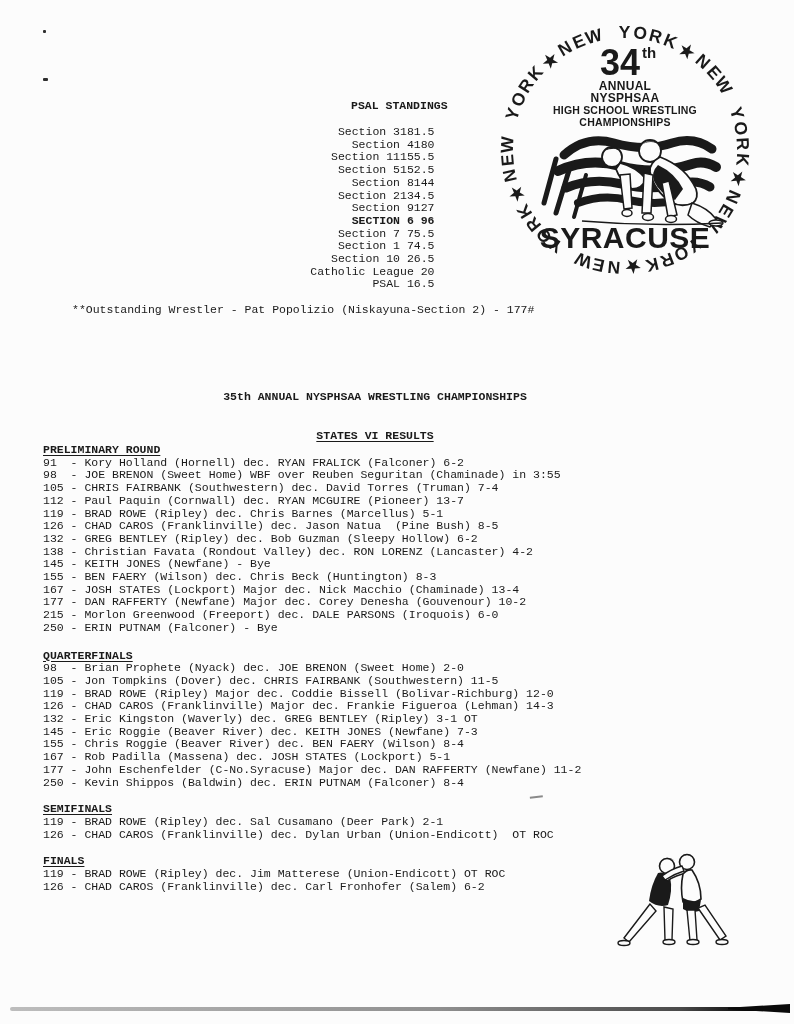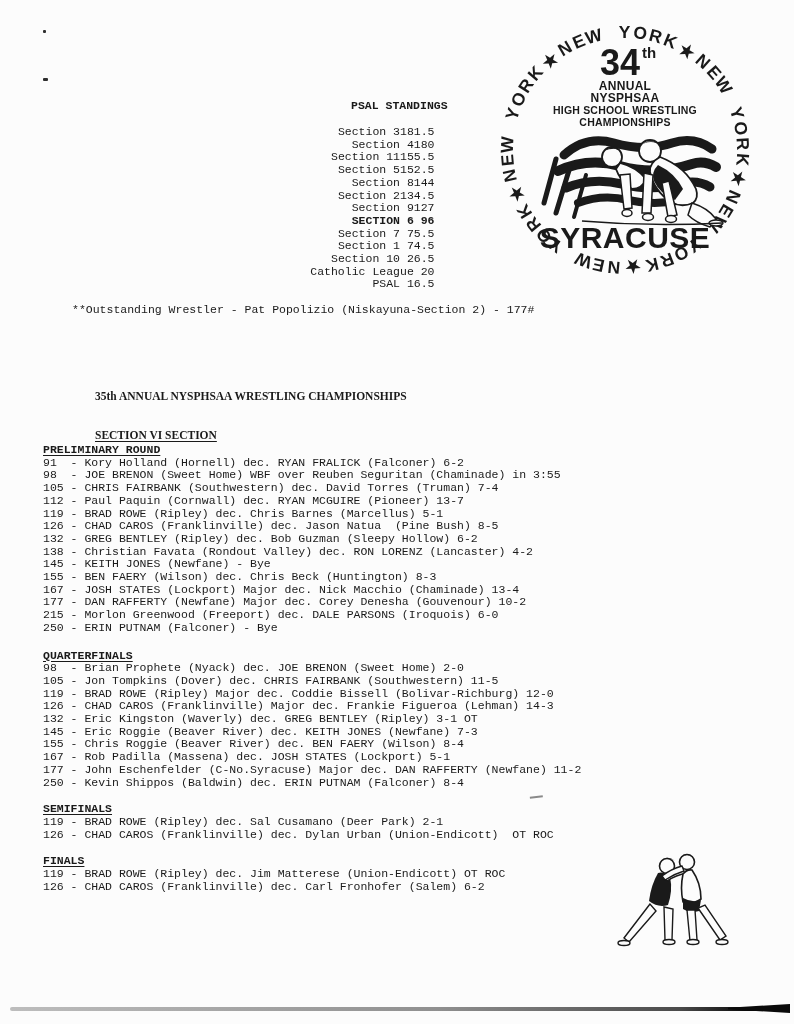--- a/index.html
+++ b/index.html
@@ -11,21 +11,21 @@
     font-family:"Liberation Mono","DejaVu Sans Mono",monospace;
   }
   .abs{position:absolute;}
   .mono{font-size:11.5px;line-height:12.7px;white-space:pre;}
   .bold{font-weight:bold;}
   .ul{text-decoration:underline;text-underline-offset:2px;}
   
   .st-row{white-space:pre;text-align:right;}
   .st-label{display:inline-block;width:178px;}
   
-  .event-header{width:560px;line-height:13px;font-family:Liberation Serif, serif;}
+  .event-header{width:560px;text-align:center;line-height:13px;}
   
   .round-title{font-weight:bold;text-decoration:underline;text-underline-offset:2px;}
   .match{white-space:pre;}
   
   .dot1{left:43px;top:30px;width:3px;height:3px;background:#2e2e2e;border-radius:1px;}
   .dot2{left:43px;top:78px;width:5px;height:3px;background:#2e2e2e;border-radius:1px;}
   .squiggle{left:530px;top:796px;width:13px;height:3px;border-top:2px solid #8a8a8a;transform:rotate(-6deg);}
   .scanline{left:10px;top:1007px;width:779px;height:4px;border-radius:2px;
     background:linear-gradient(90deg,#bdbdbd,#8f8f8f 55%,#4a4a4a 86%,#000 96%);}
   .scanline-tip{left:728px;top:1004px;width:62px;height:9px;background:#0a0a0a;
@@ -122,21 +122,21 @@
       <path d="M96,214 q70,6 140,2" fill="none" stroke="#1a1a1a" stroke-width="1.5"></path>
     </g>
 
     <text x="139" y="241" text-anchor="middle" font-size="30" font-weight="bold" letter-spacing="0.5">SYRACUSE</text>
   </svg>
 
   <div class="abs mono" style="left:56px;top:304px;margin-left:16px;">**Outstanding Wrestler - Pat Popolizio (Niskayuna-Section 2) - 177#</div>
 
   <div class="abs mono event-header" style="left:95px;top:364px;">
     <div class="bold">35th ANNUAL NYSPHSAA WRESTLING CHAMPIONSHIPS</div>
-    <div class="bold ul">SECTION VI SECTION</div>
+    <div class="bold ul">STATES VI RESULTS</div>
   </div>
 
   <div class="abs mono" style="left:43px;top:444px;" id="rounds"><section style="margin-top: 0px;"><div class="round-title">PRELIMINARY ROUND</div><div class="match">91  - Kory Holland (Hornell) dec. RYAN FRALICK (Falconer) 6-2</div><div class="match">98  - JOE BRENON (Sweet Home) WBF over Reuben Seguritan (Chaminade) in 3:55</div><div class="match">105 - CHRIS FAIRBANK (Southwestern) dec. David Torres (Truman) 7-4</div><div class="match">112 - Paul Paquin (Cornwall) dec. RYAN MCGUIRE (Pioneer) 13-7</div><div class="match">119 - BRAD ROWE (Ripley) dec. Chris Barnes (Marcellus) 5-1</div><div class="match">126 - CHAD CAROS (Franklinville) dec. Jason Natua  (Pine Bush) 8-5</div><div class="match">132 - GREG BENTLEY (Ripley) dec. Bob Guzman (Sleepy Hollow) 6-2</div><div class="match">138 - Christian Favata (Rondout Valley) dec. RON LORENZ (Lancaster) 4-2</div><div class="match">145 - KEITH JONES (Newfane) - Bye</div><div class="match">155 - BEN FAERY (Wilson) dec. Chris Beck (Huntington) 8-3</div><div class="match">167 - JOSH STATES (Lockport) Major dec. Nick Macchio (Chaminade) 13-4</div><div class="match">177 - DAN RAFFERTY (Newfane) Major dec. Corey Denesha (Gouvenour) 10-2</div><div class="match">215 - Morlon Greenwood (Freeport) dec. DALE PARSONS (Iroquois) 6-0</div><div class="match">250 - ERIN PUTNAM (Falconer) - Bye</div></section><section style="margin-top: 15px;"><div class="round-title">QUARTERFINALS</div><div class="match">98  - Brian Prophete (Nyack) dec. JOE BRENON (Sweet Home) 2-0</div><div class="match">105 - Jon Tompkins (Dover) dec. CHRIS FAIRBANK (Southwestern) 11-5</div><div class="match">119 - BRAD ROWE (Ripley) Major dec. Coddie Bissell (Bolivar-Richburg) 12-0</div><div class="match">126 - CHAD CAROS (Franklinville) Major dec. Frankie Figueroa (Lehman) 14-3</div><div class="match">132 - Eric Kingston (Waverly) dec. GREG BENTLEY (Ripley) 3-1 OT</div><div class="match">145 - Eric Roggie (Beaver River) dec. KEITH JONES (Newfane) 7-3</div><div class="match">155 - Chris Roggie (Beaver River) dec. BEN FAERY (Wilson) 8-4</div><div class="match">167 - Rob Padilla (Massena) dec. JOSH STATES (Lockport) 5-1</div><div class="match">177 - John Eschenfelder (C-No.Syracuse) Major dec. DAN RAFFERTY (Newfane) 11-2</div><div class="match">250 - Kevin Shippos (Baldwin) dec. ERIN PUTNAM (Falconer) 8-4</div></section><section style="margin-top: 14px;"><div class="round-title">SEMIFINALS</div><div class="match">119 - BRAD ROWE (Ripley) dec. Sal Cusamano (Deer Park) 2-1</div><div class="match">126 - CHAD CAROS (Franklinville) dec. Dylan Urban (Union-Endicott)  OT ROC</div></section><section style="margin-top: 14px;"><div class="round-title">FINALS</div><div class="match">119 - BRAD ROWE (Ripley) dec. Jim Matterese (Union-Endicott) OT ROC</div><div class="match">126 - CHAD CAROS (Franklinville) dec. Carl Fronhofer (Salem) 6-2</div></section></div>
 
   <svg class="abs" style="left:612px;top:850px;" width="140" height="115" viewBox="0 0 140 115">
     <g>
       <circle cx="55" cy="16" r="7.5" fill="#fcfcfc" stroke="#1a1a1a" stroke-width="1.6"></circle>
       <path d="M48,12 q7,-8 15,-1 q-4,-3 -8,-3 q-4,0 -7,4 z" fill="#1a1a1a"></path>
       <path d="M46,23 q-7,12 -9,28 q9,7 19,4 q5,-15 2,-28 q-6,-6 -12,-4 z" fill="#1a1a1a"></path>
       <path d="M51,26 q11,-7 23,-8 l1,5 q-11,2 -20,8 z" fill="#fcfcfc" stroke="#1a1a1a" stroke-width="1.4"></path>

